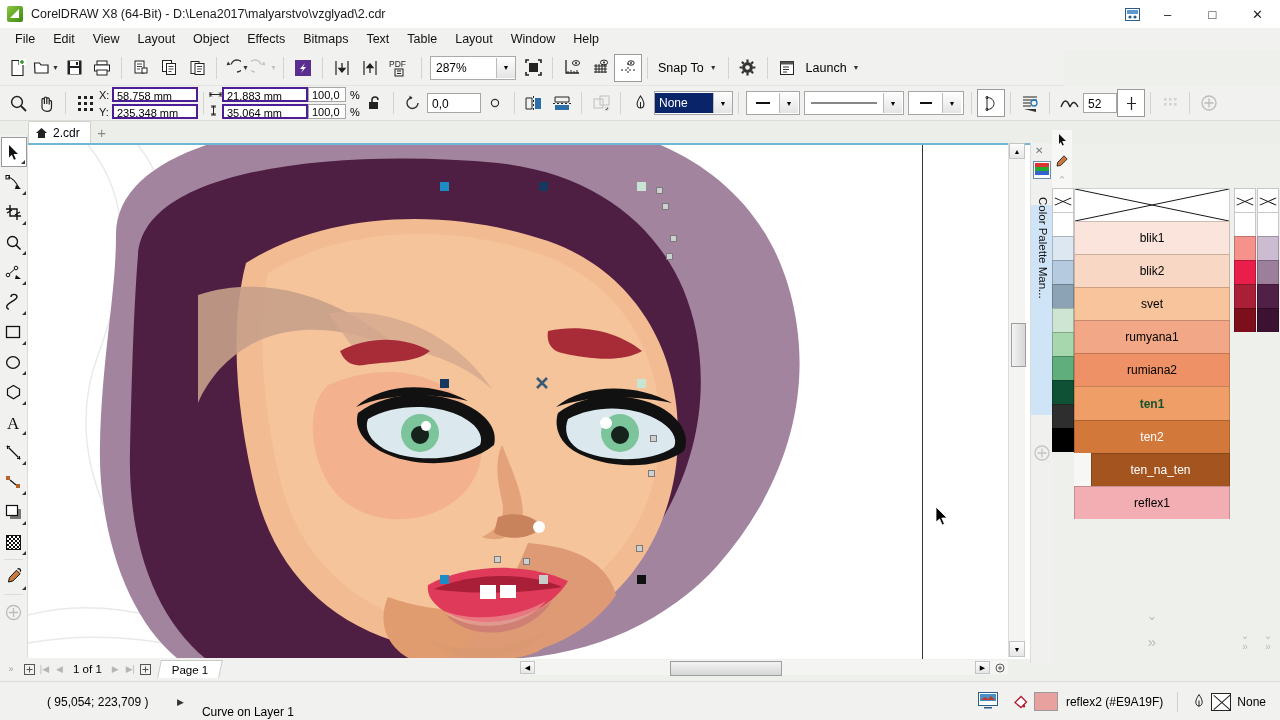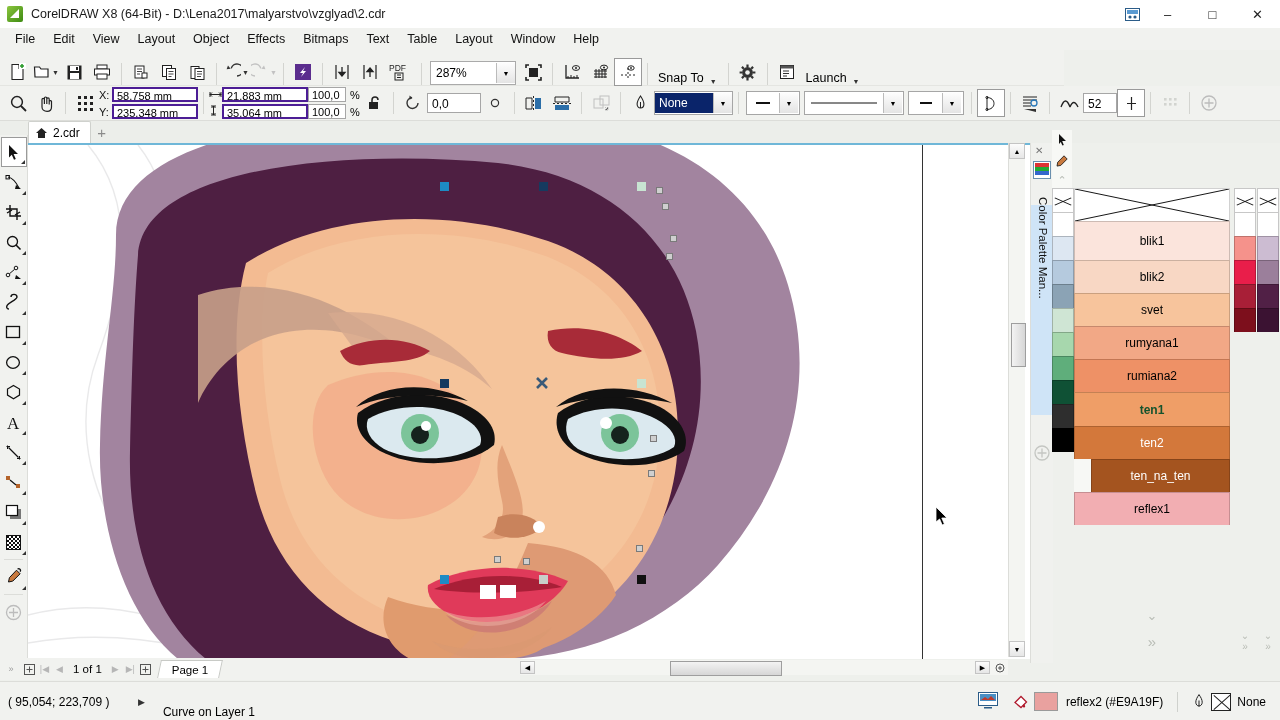--- a/index.html
+++ b/index.html
@@ -24,21 +24,21 @@
     font-size:13px;color:#222;}
   .win-extra{width:26px;height:28px;display:flex;align-items:center;justify-content:center;}
 
   
   .menubar{position:absolute;left:0;top:28px;width:1280px;height:22px;background:#f1f2ef;
     display:flex;align-items:center;padding-left:6px;box-sizing:border-box;}
   .menu-item{padding:3px 9px;font-size:12.5px;color:#111;white-space:nowrap;}
 
   
   .toolbar{position:absolute;left:0;top:50px;width:1064px;height:36px;background:#f1f2ef;
-    display:flex;align-items:flex-end;padding-left:4px;box-sizing:border-box;
+    display:flex;align-items:center;padding-left:4px;box-sizing:border-box;
     border-bottom:1px solid #e4e5e1;}
   .tb-btn{width:26px;height:26px;display:flex;align-items:center;justify-content:center;
     margin:0 1px;position:relative;}
   .tb-sep{width:1px;height:22px;background:#d3d4d0;margin:0 5px;}
   .tb-arrow{font-size:7px;color:#333;margin-left:1px;}
   .zoom-combo{display:flex;align-items:center;height:22px;border:1px solid #aaa;background:#fff;
     margin:0 3px;}
   .zoom-combo input{border:0;outline:0;width:58px;height:20px;font-size:12px;padding-left:5px;
     font-family:"Liberation Sans",sans-serif;background:#fff;}
   .combo-arrow{width:18px;height:20px;background:linear-gradient(#fdfdfd,#e4e4e4);
@@ -141,21 +141,21 @@
   .nocolor{position:relative;background:#fff;}
   .nocolor:before,.nocolor:after{content:"";position:absolute;left:1px;right:1px;top:50%;
     height:1px;background:#111;}
   .nocolor:before{transform:rotate(24deg);}
   .nocolor:after{transform:rotate(-24deg);}
   .pal-scroll{display:flex;flex-direction:column;align-items:center;color:#b9bdb6;font-size:13px;}
 
   
   .statusbar{position:absolute;left:0;top:681px;width:1280px;height:39px;background:#f1f2ef;
     border-top:1px solid #dcddd9;display:flex;align-items:center;font-size:12px;}
-  .sb-coord{padding-left:8px;width:130px;white-space:nowrap;}
+  .sb-coord{padding-left:8px;width:130px;white-space:nowrap;margin-left:39px;}
   .sb-arrow{color:#333;font-size:9px;padding:0 18px 0 0;}
   .sb-obj{white-space:nowrap;margin-top:20px;}
   .sb-right{margin-left:auto;display:flex;align-items:center;padding-right:14px;}
   .fill-sw{width:22px;height:17px;background:#e9a19f;border:1px solid #9a9a9a;margin:0 8px 0 4px;}
   .sb-sep{width:1px;height:20px;background:#cfd1cd;margin:0 14px;}
   .outline-x{width:20px;height:18px;position:relative;border:1px solid #222;margin-right:6px;
     box-sizing:border-box;background:#fff;}
   .outline-x:before,.outline-x:after{content:"";position:absolute;left:-1px;top:50%;width:120%;
     height:1px;background:#222;}
   .outline-x:before{transform:rotate(42deg);}
@@ -869,21 +869,21 @@
       <div class="mini-sw" style="width: 100%; height: 24px; background: rgb(46, 46, 46);"></div>
       <div class="mini-sw" style="width: 100%; height: 24px; background: rgb(0, 0, 0);"></div>
     </div>
 
   <div class="pal-col" id="named-col" style="left:1074px;top:188px;width:156px;">
       <div class="swatch-name" style="height: 33px; background: rgb(255, 255, 255); padding: 0px;">
         <svg width="100%" height="100%" viewBox="0 0 156 33" preserveAspectRatio="none">
           <path d="M0 0L156 33M156 0L0 33" stroke="#111" stroke-width="1" fill="none"></path>
         </svg>
       </div>
-      <div class="swatch-name" style="height: 39px; background: rgb(251, 228, 220); color: rgb(0, 0, 0);">blik1</div>
+      <div class="swatch-name" style="height: 33px; background: rgb(251, 228, 220); color: rgb(0, 0, 0);">blik1</div>
       <div class="swatch-name" style="height: 33px; background: rgb(248, 215, 196); color: rgb(0, 0, 0);">blik2</div>
       <div class="swatch-name" style="height: 33px; background: rgb(247, 196, 156); color: rgb(0, 0, 0);">svet</div>
       <div class="swatch-name" style="height: 33px; background: rgb(242, 168, 134); color: rgb(0, 0, 0);">rumyana1</div>
       <div class="swatch-name" style="height: 33px; background: rgb(238, 145, 102); color: rgb(0, 0, 0);">rumiana2</div>
       <div class="swatch-name" style="height: 34px; background: rgb(239, 158, 103); color: #14532d; font-weight: bold;">ten1</div>
       <div class="swatch-name" style="height: 33px; background: rgb(211, 120, 59); color: rgb(255, 255, 255);">ten2</div>
       <div class="swatch-name" style="height: 33px; background: rgb(164, 84, 31); color: rgb(255, 255, 255); margin-left: 17px;">ten_na_ten</div>
       <div class="swatch-name" style="height: 33px; background: rgb(242, 174, 178); color: rgb(0, 0, 0);">reflex1</div>
     </div>
 

